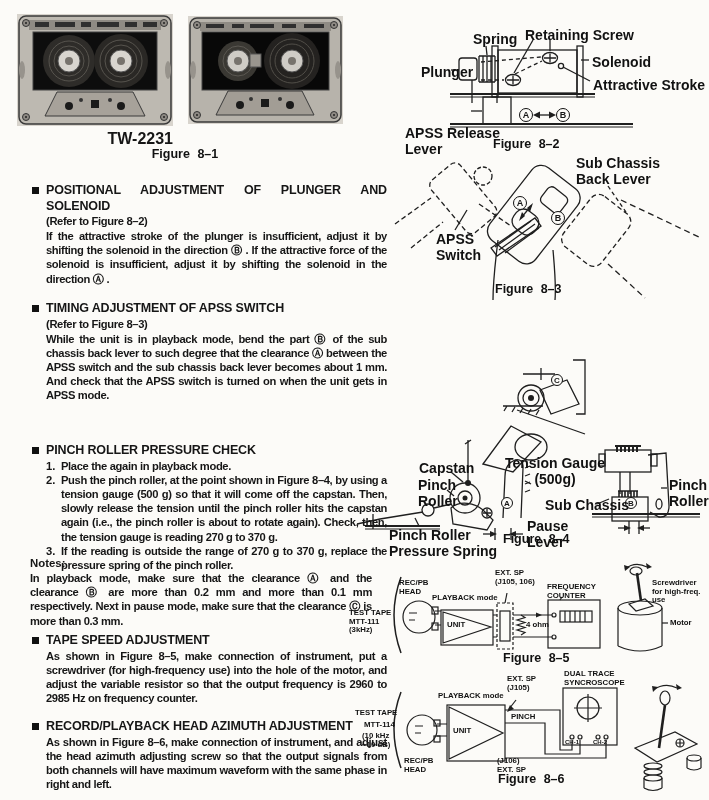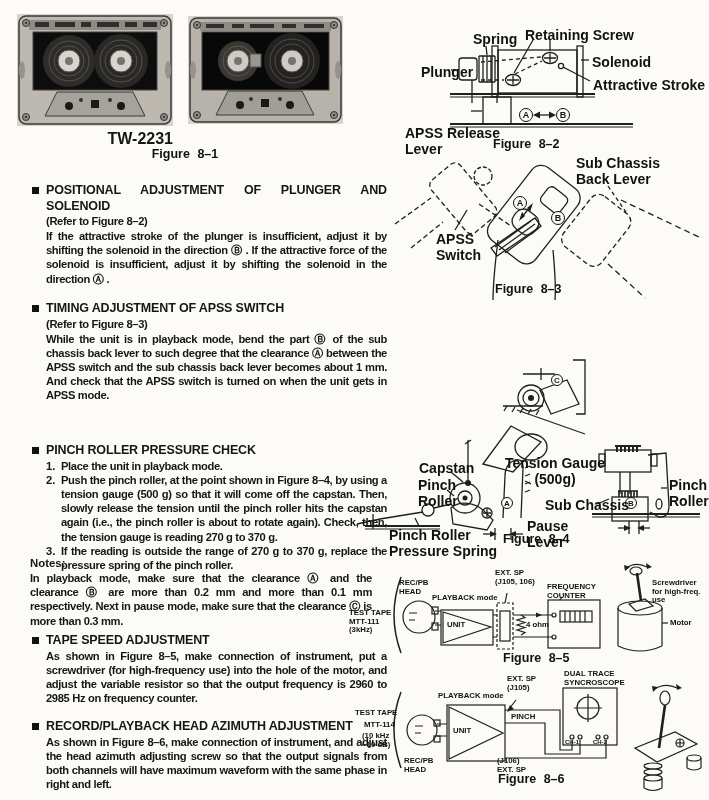--- a/index.html
+++ b/index.html
@@ -416,21 +416,21 @@
 
   <div class="sec" style="top:412px;margin-top:31px;">
     <div class="row">
       <span class="bullet"></span>
       <div class="tcol">
           <div class="title">PINCH ROLLER PRESSURE CHECK</div>
         </div>
     </div>
     <div class="oli">
       <span class="num">1.</span>
-      <span class="itext">Place the unit in playback mode.</span>
+      <span class="itext">Place the again in playback mode.</span>
     </div>
     <div class="oli">
       <span class="num">2.</span>
       <span class="itext">Push the pinch roller, at the point shown in Figure 8–4, by using a tension gauge (500 g) so that it will come off the capstan. Then, slowly release the tension until the pinch roller hits the capstan again (i.e., the pinch roller is about to rotate again). Check, then, the tension gauge is reading 270 g to 370 g.</span>
     </div>
     <div class="oli">
       <span class="num">3.</span>
       <span class="itext">If the reading is outside the range of 270 g to 370 g, replace the pressure spring of the pinch roller.</span>
     </div>
   </div>

